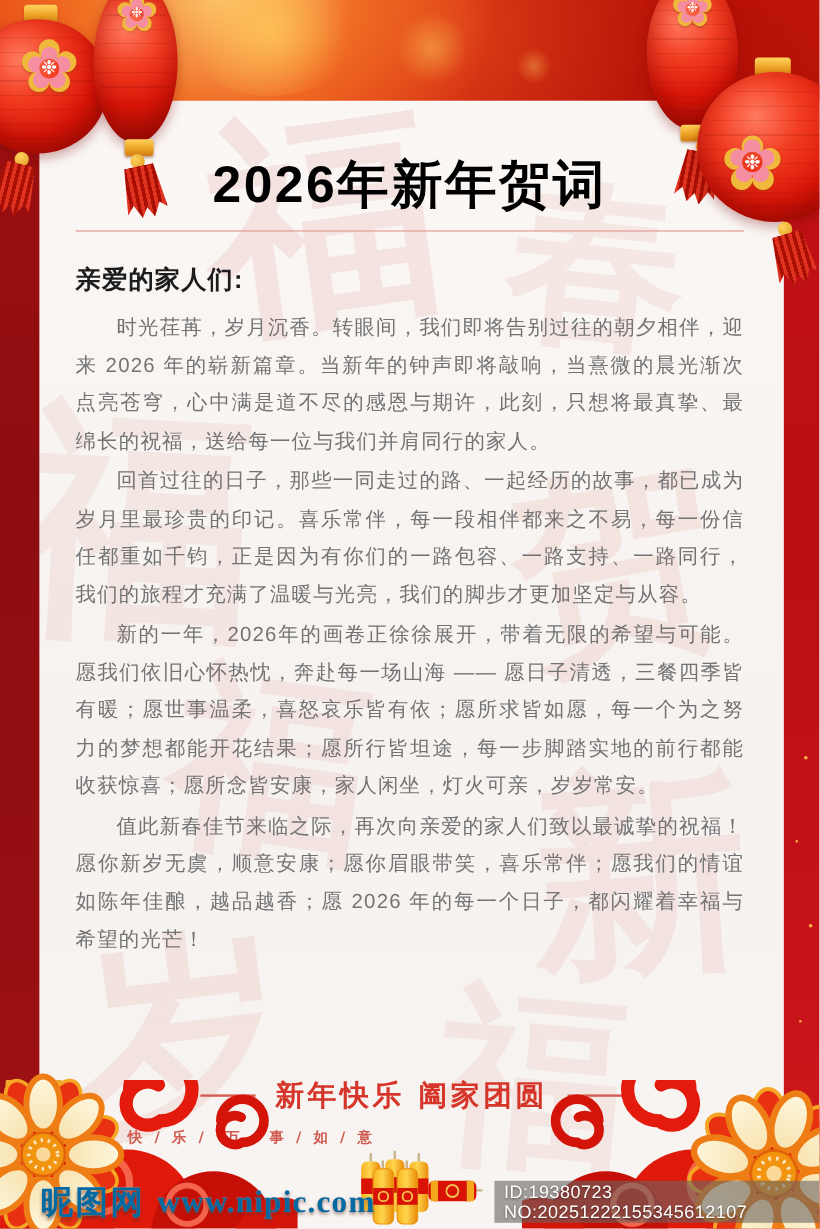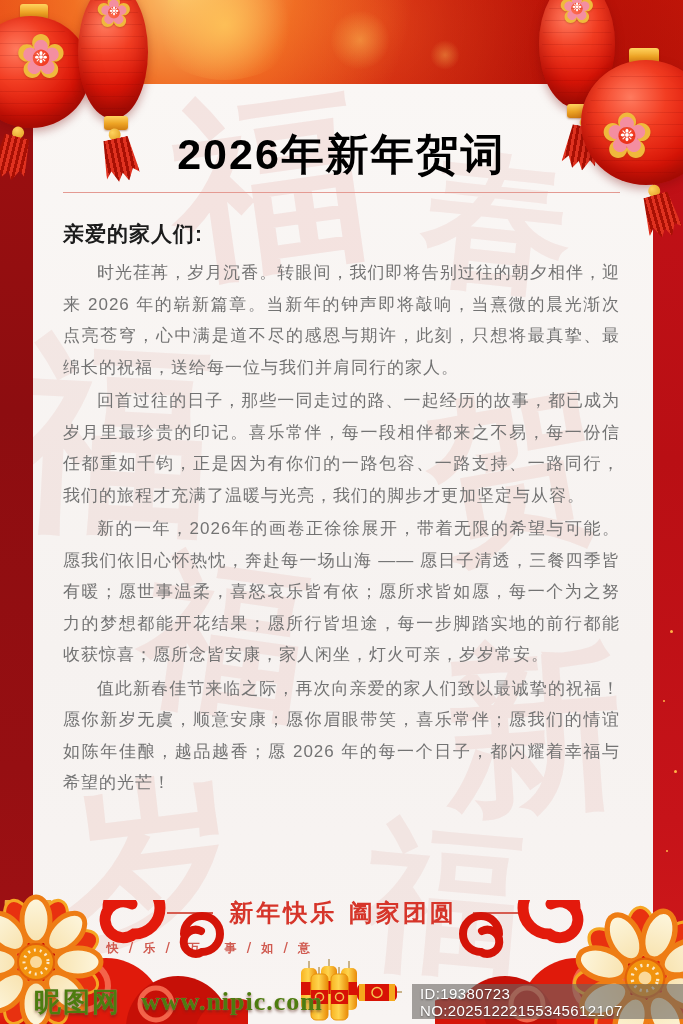--- a/index.html
+++ b/index.html
@@ -66,22 +66,22 @@
   .tassel{position:absolute;}
   .tassel .knob{width:12px;height:12px;border-radius:50%;background:radial-gradient(circle at 35% 30%,#ffd35e,#e09a1c);margin:0 auto;}
   .tassel .fringe{width:34px;height:44px;margin-top:-2px;
     background:repeating-linear-gradient(90deg,#e03220 0 3px,#a81004 3px 6px);
     clip-path:polygon(14% 0,86% 0,100% 86%,82% 74%,64% 100%,50% 80%,34% 98%,18% 72%,0 88%);}
   
   .cloud{position:absolute;z-index:7;}
   .flower{position:absolute;z-index:9;}
   .firecrackers{position:absolute;z-index:9;}
   
-  .nipic{position:absolute;left:34px;top:984px;z-index:12;display:flex;align-items:center;gap:20px;
-    color:#4d7c0f;font-weight:bold;text-shadow:0 2px 3px rgba(90,40,25,.6),0 0 1px rgba(255,255,255,.6);}
+  .nipic{position:absolute;left:34px;top:984px;z-index:12;display:flex;align-items:center;gap:10px;
+    color:#0369a1;font-weight:bold;text-shadow:0 2px 3px rgba(90,40,25,.6),0 0 1px rgba(255,255,255,.6);}
   .nipic .cn{font-size:27px;letter-spacing:2px;font-family:"DejaVu Sans",sans-serif;}
   .nipic .url{font-size:26px;letter-spacing:1px;font-family:Liberation Serif, serif;}
   .id-band{position:absolute;left:412px;right:0;top:984px;height:35px;z-index:12;
     background:rgba(105,100,96,.6);display:flex;align-items:flex-end;padding-left:8px;
     color:#fff;font-size:15px;letter-spacing:.4px;text-shadow:0 1px 2px rgba(0,0,0,.45);}
 </style>
 </head>
 <body>
 
 <div class="poster">

